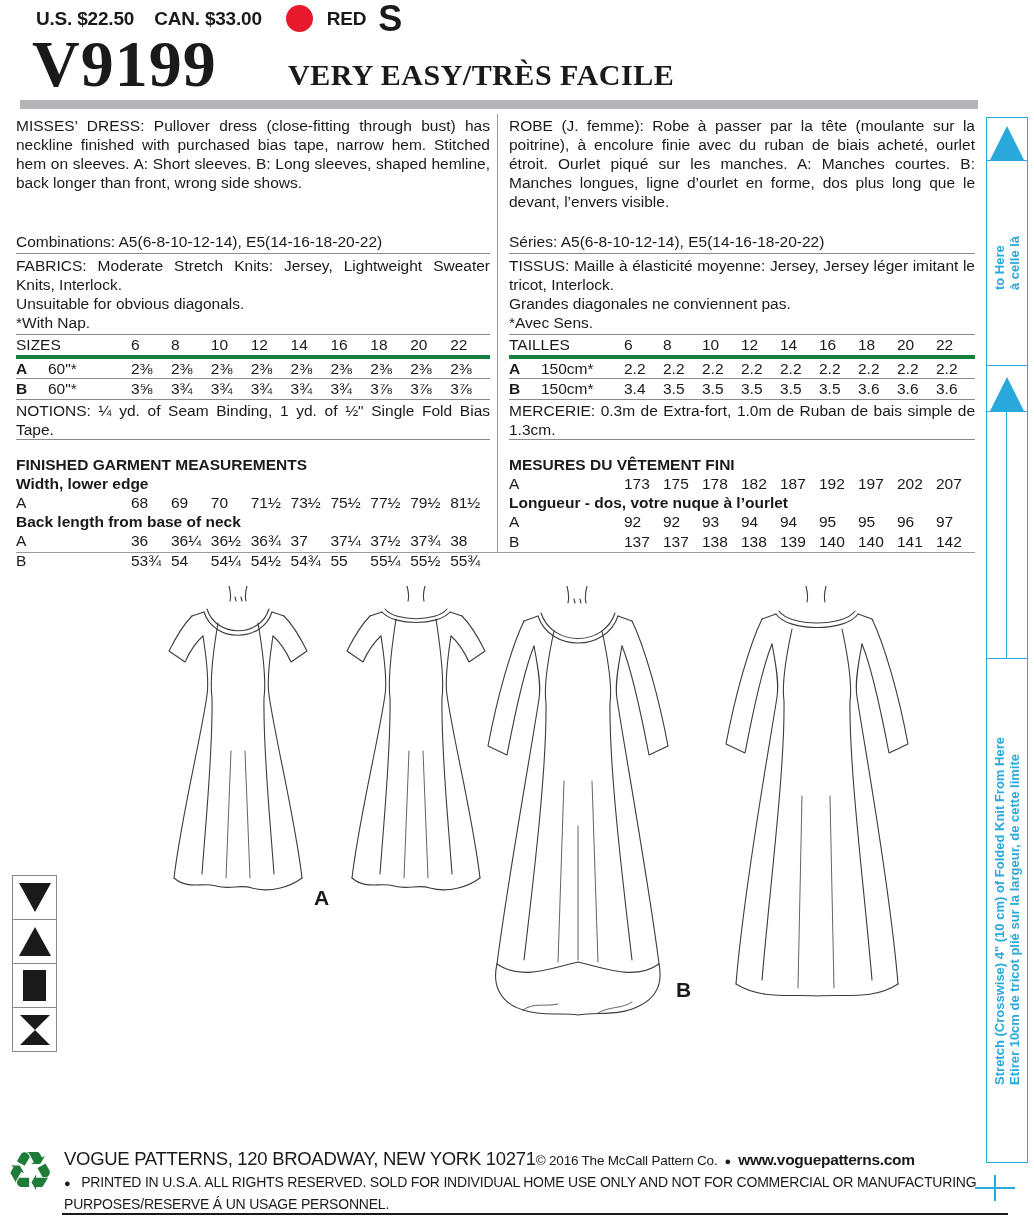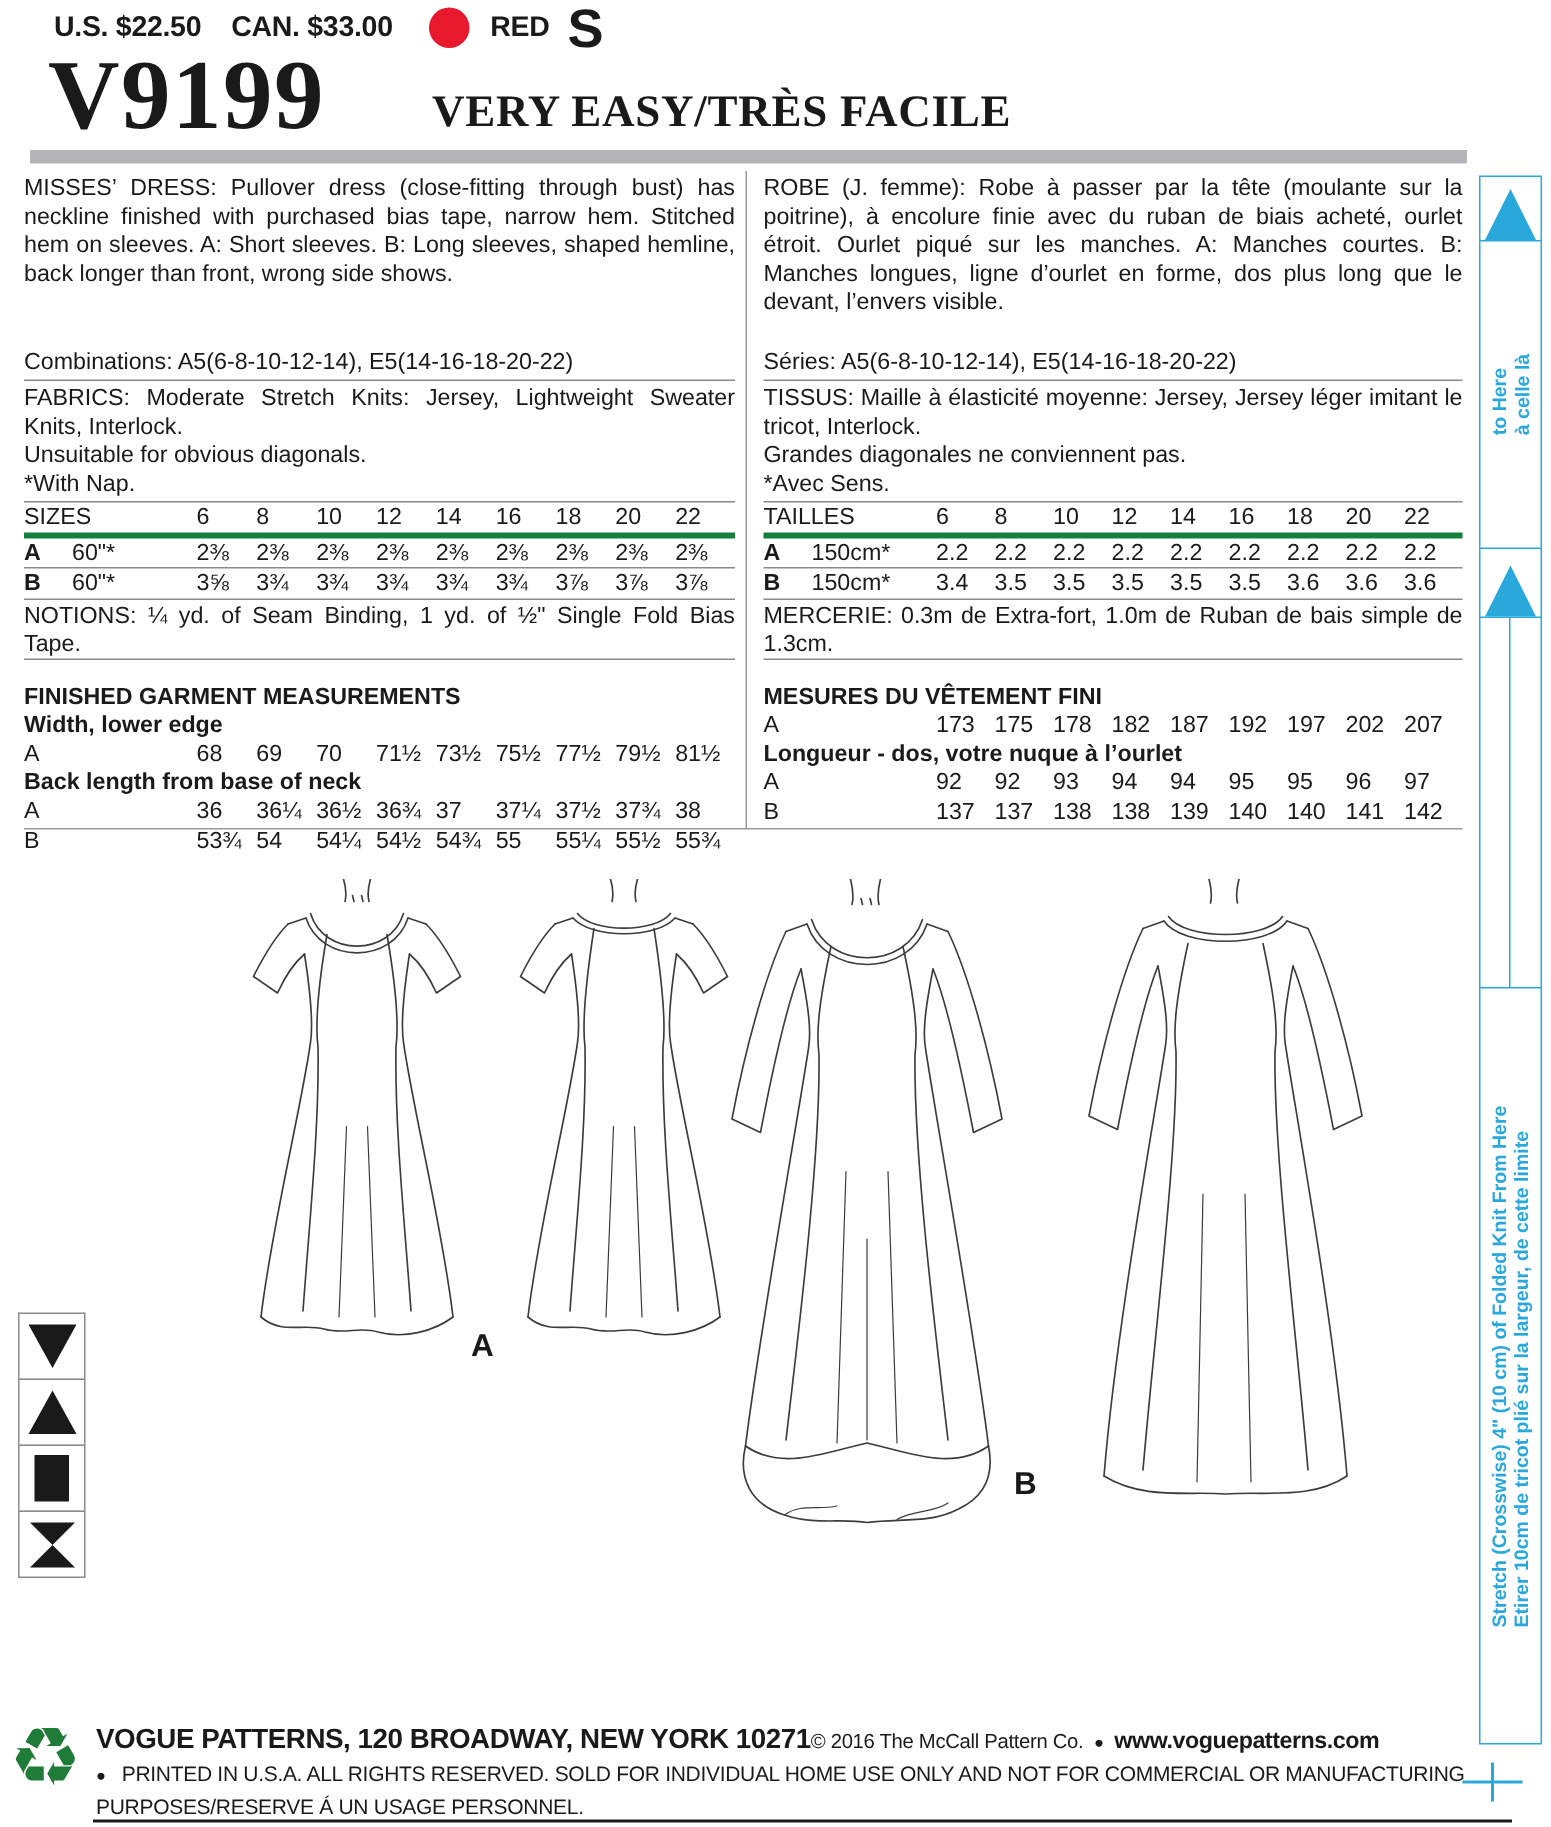--- a/index.html
+++ b/index.html
@@ -64,21 +64,21 @@
   .vtext{transform:rotate(-90deg);white-space:nowrap;color:#29a8db;font-size:13px;font-weight:700;
          line-height:15px;text-align:left}
   #strip-midline{position:absolute;left:1006px;top:412px;width:1px;height:246px;background:#29a8db}
   #strip-cross-h{position:absolute;left:975px;top:1187px;width:40px;height:2px;background:#29a8db}
   #strip-cross-v{position:absolute;left:994px;top:1175px;width:2px;height:26px;background:#29a8db}
 
   
   #recycle{position:absolute;left:6px;top:1142px;font-family:"DejaVu Sans",sans-serif;
            font-size:54px;line-height:60px;color:#1e7b38}
   #footer-line1{position:absolute;left:64px;top:1148px;display:flex;align-items:baseline;white-space:nowrap}
-  #footer-pub{font-weight:700;font-size:18.5px;letter-spacing:-0.3px}
+  #footer-pub{font-weight:400;font-size:18.5px;letter-spacing:-0.3px}
   #footer-copy{font-size:13.5px;margin-left:0;letter-spacing:-0.2px}
   .foot-bullet{font-size:11px;margin:0 7px}
   #footer-site{font-size:15.5px;font-weight:700;letter-spacing:-0.3px}
   #footer-line2{position:absolute;left:64px;top:1174px;font-size:14px;letter-spacing:-0.2px;white-space:nowrap}
   #footer-line3{position:absolute;left:64px;top:1196px;font-size:14px;letter-spacing:-0.2px}
   #footer-rule{position:absolute;left:62px;top:1213px;width:946px;height:2px;background:#1a1a1a}
 </style>
 </head>
 <body>
 

